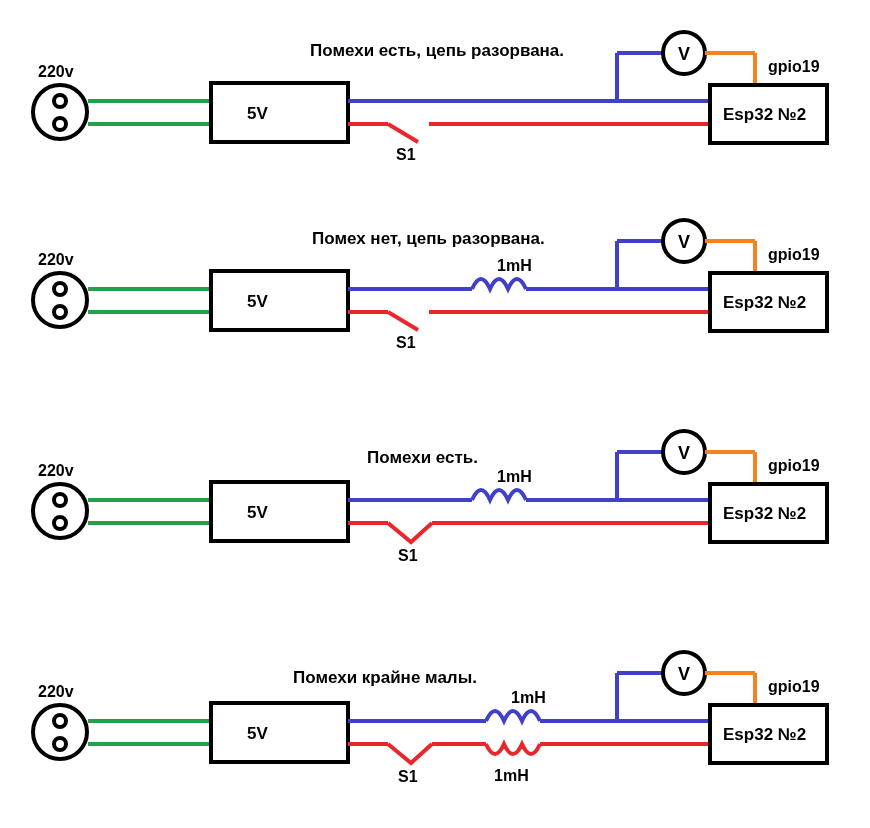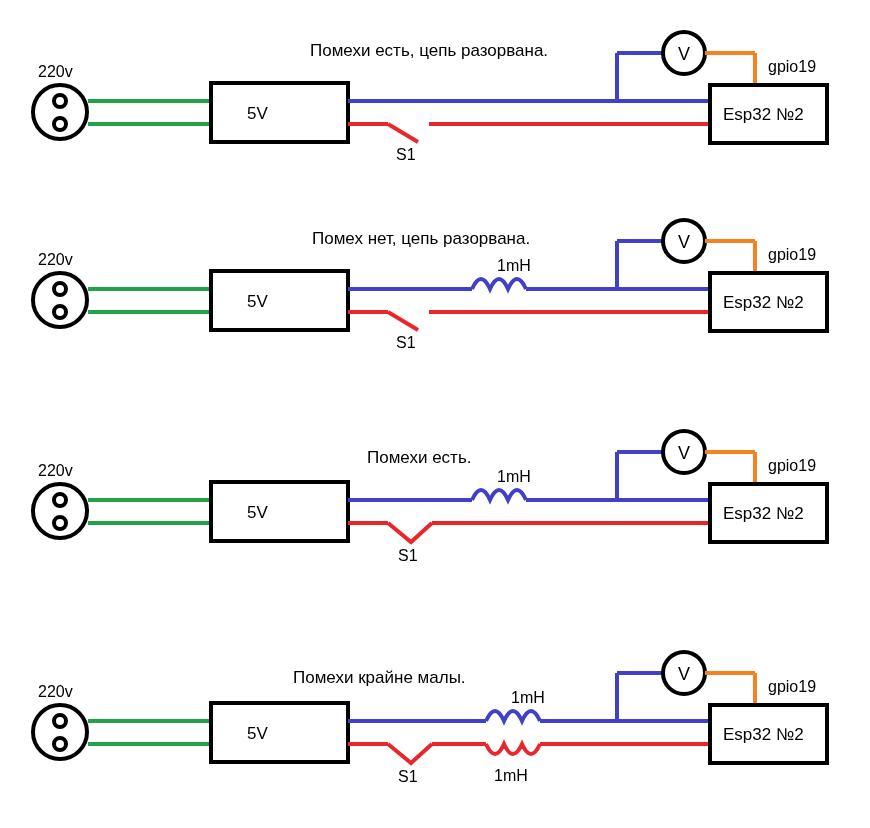--- a/index.html
+++ b/index.html
@@ -11,20 +11,21 @@
   body {
     width: 870px;
     height: 828px;
     font-family: "Liberation Sans", sans-serif;
     overflow: hidden;
   }
   #diagram-root {
     position: relative;
     width: 870px;
     height: 668px;
+    font-weight: bold;
   }
   svg.circuit-canvas {
     display: block;
     width: 870px;
     height: 828px;
   }
   text {
     font-family: "Liberation Sans", sans-serif;
     fill: #000000;
     dominant-baseline: alphabetic;

